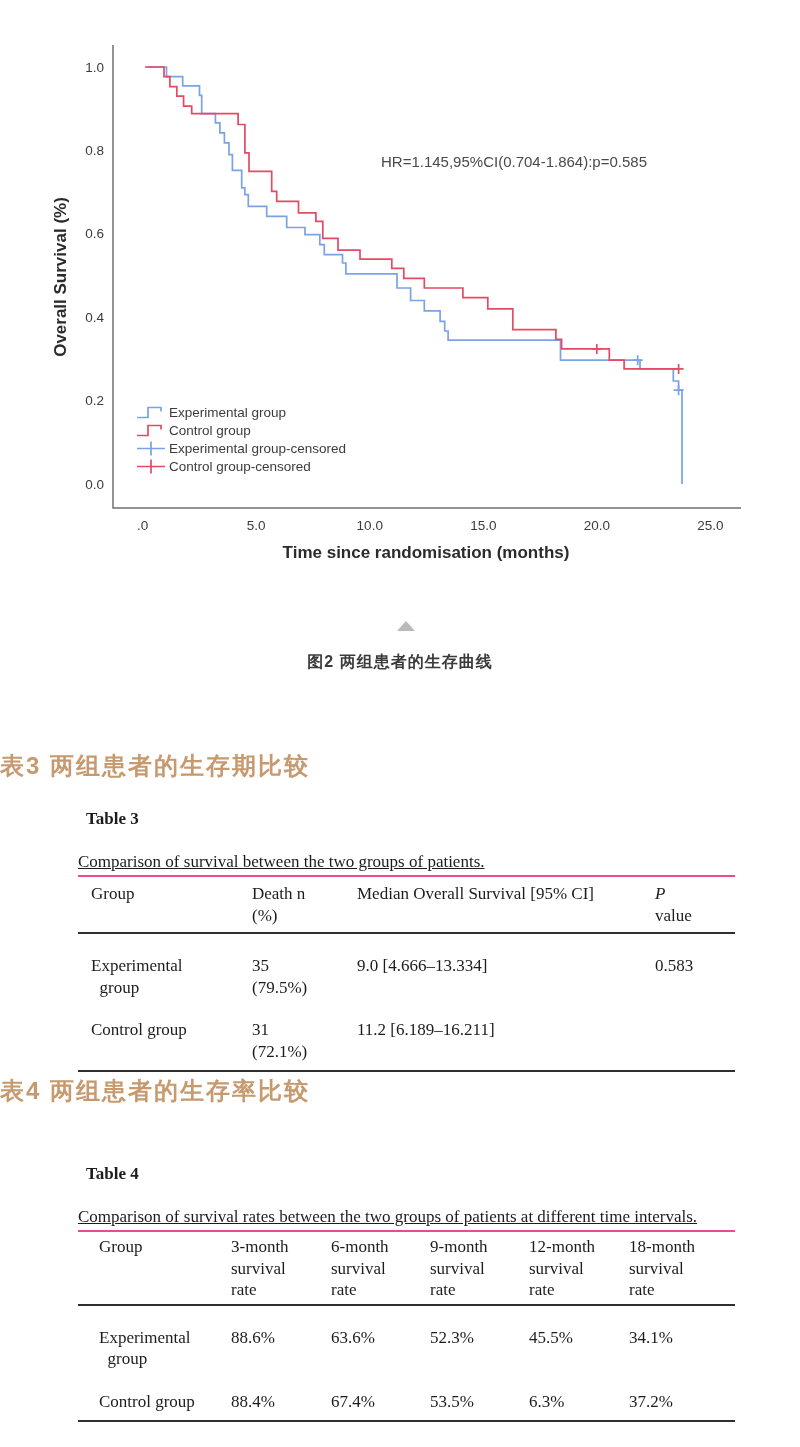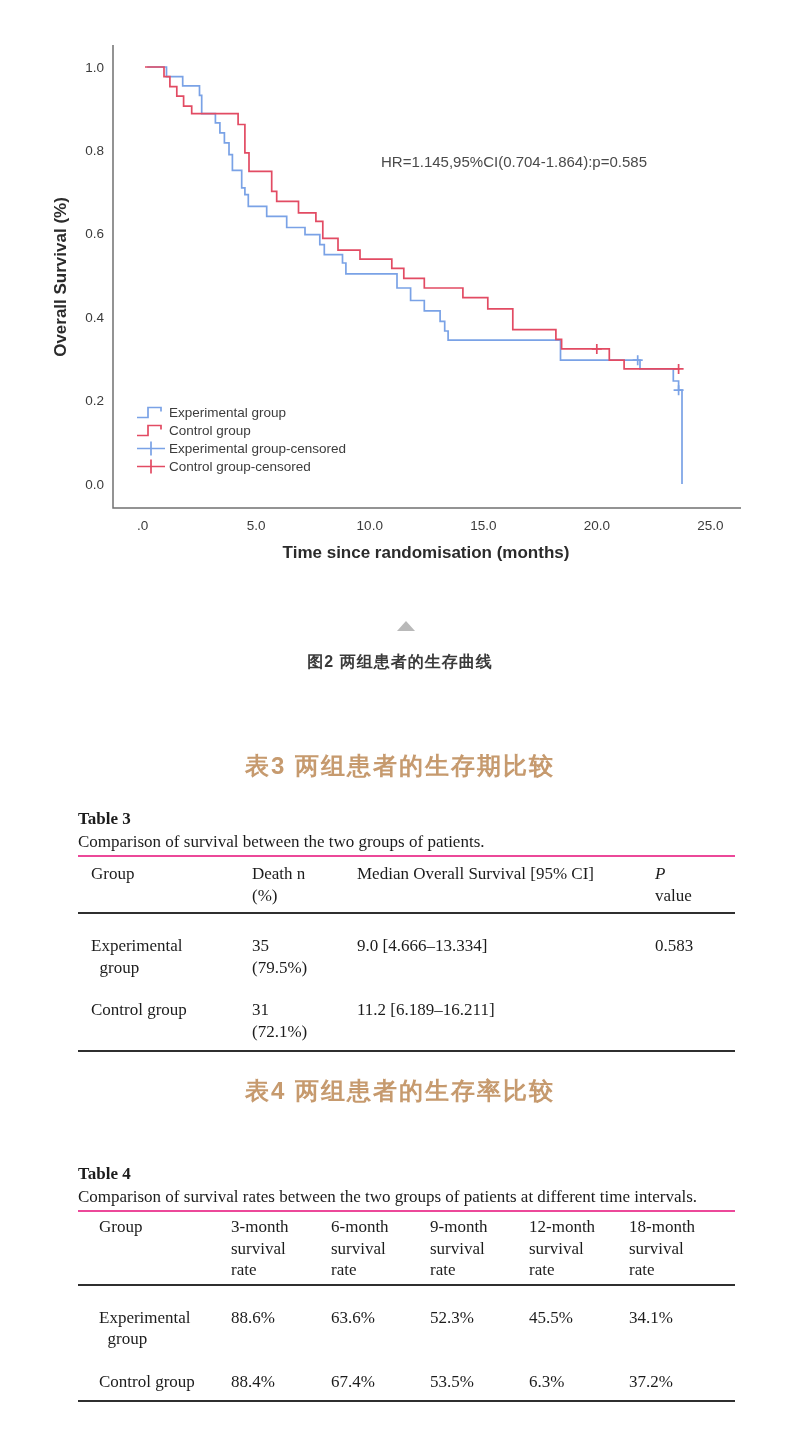--- a/index.html
+++ b/index.html
@@ -2,27 +2,27 @@
 <html><head>
 <meta charset="utf-8">
 <style>
   html,body{margin:0;padding:0;background:#ffffff;}
   .page{position:relative;width:800px;height:1447px;background:#ffffff;overflow:hidden;
         font-family:"Liberation Sans",sans-serif;}
   .abs{position:absolute;}
   
   .fig-caption{left:0;top:652px;width:800px;text-align:center;font-size:16px;font-weight:bold;
                color:#3a3a3a;letter-spacing:1px;}
-  .cn-heading{left:0;width:800px;text-align:center;font-size:24px;font-weight:bold;letter-spacing:2px;}
+  .cn-heading{left:0;width:800px;text-align:left;font-size:24px;font-weight:bold;letter-spacing:2px;}
   .triangle{left:397px;top:621px;width:0;height:0;border-left:9px solid transparent;
             border-right:9px solid transparent;border-bottom:10px solid #b9b9b9;}
   
   .sci-table{left:78px;width:657px;font-family:"Liberation Serif",serif;color:#1c1c1c;}
-  .t-label{font-size:17px;font-weight:bold;line-height:22px;}
-  .t-caption{font-size:17px;line-height:23px;margin-top:0;}
+  .t-label{font-size:17px;font-weight:bold;line-height:22px;margin-left:8px;}
+  .t-caption{font-size:17px;line-height:23px;margin-top:20px;text-decoration:underline;}
   .t-grid{margin-top:2px;border-top:2px solid #ec4899;border-bottom:2px solid #2f2f2f;}
   .t-head{border-bottom:2px solid #2f2f2f;}
   .t3-cols{display:grid;grid-template-columns:161px 105px 298px 1fr;padding-left:13px;}
   .t4-cols{display:grid;grid-template-columns:132px 100px 99px 99px 100px 1fr;padding-left:21px;}
   .th,.td{font-size:17px;line-height:21.5px;}
   .t-head .t3-cols{padding-top:6px;padding-bottom:6px;}
   .t-head .t4-cols{padding-top:4px;padding-bottom:3px;}
   .t-body .row{padding-top:21px;}
   .t-body .row:last-child{padding-bottom:8px;}
   .pre{white-space:pre-wrap;}

